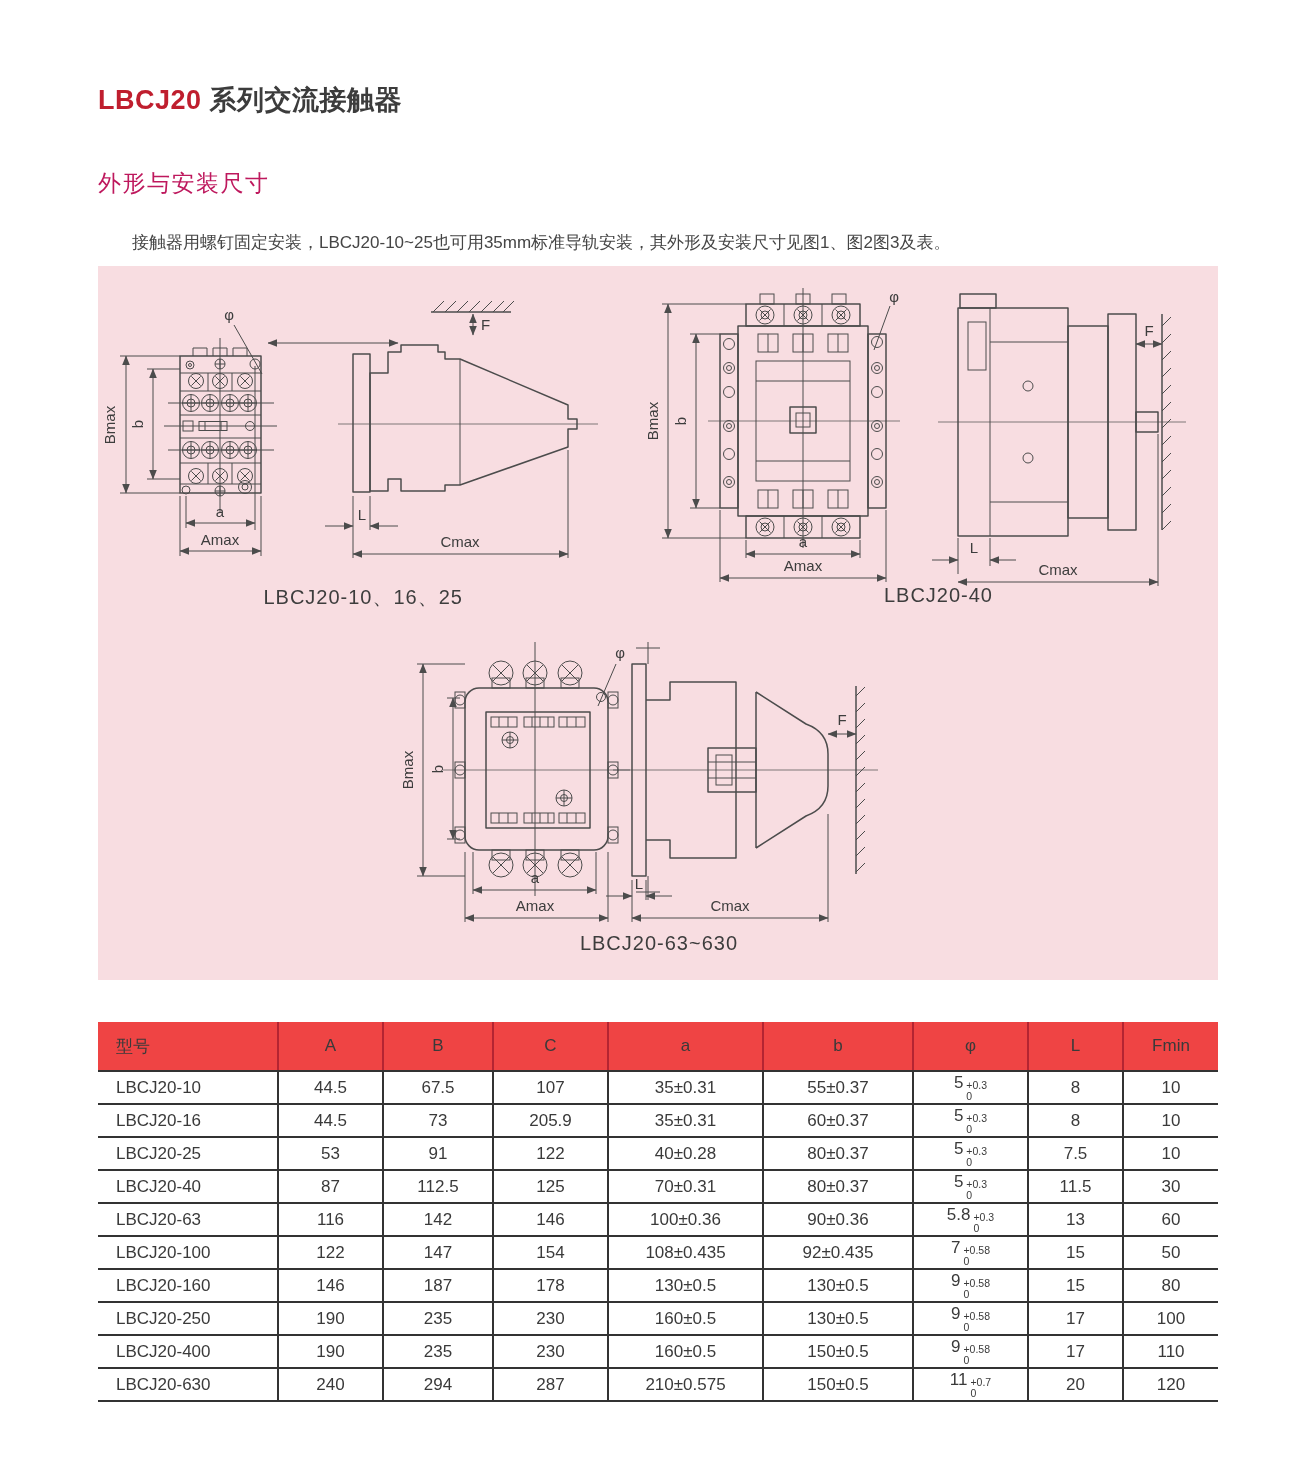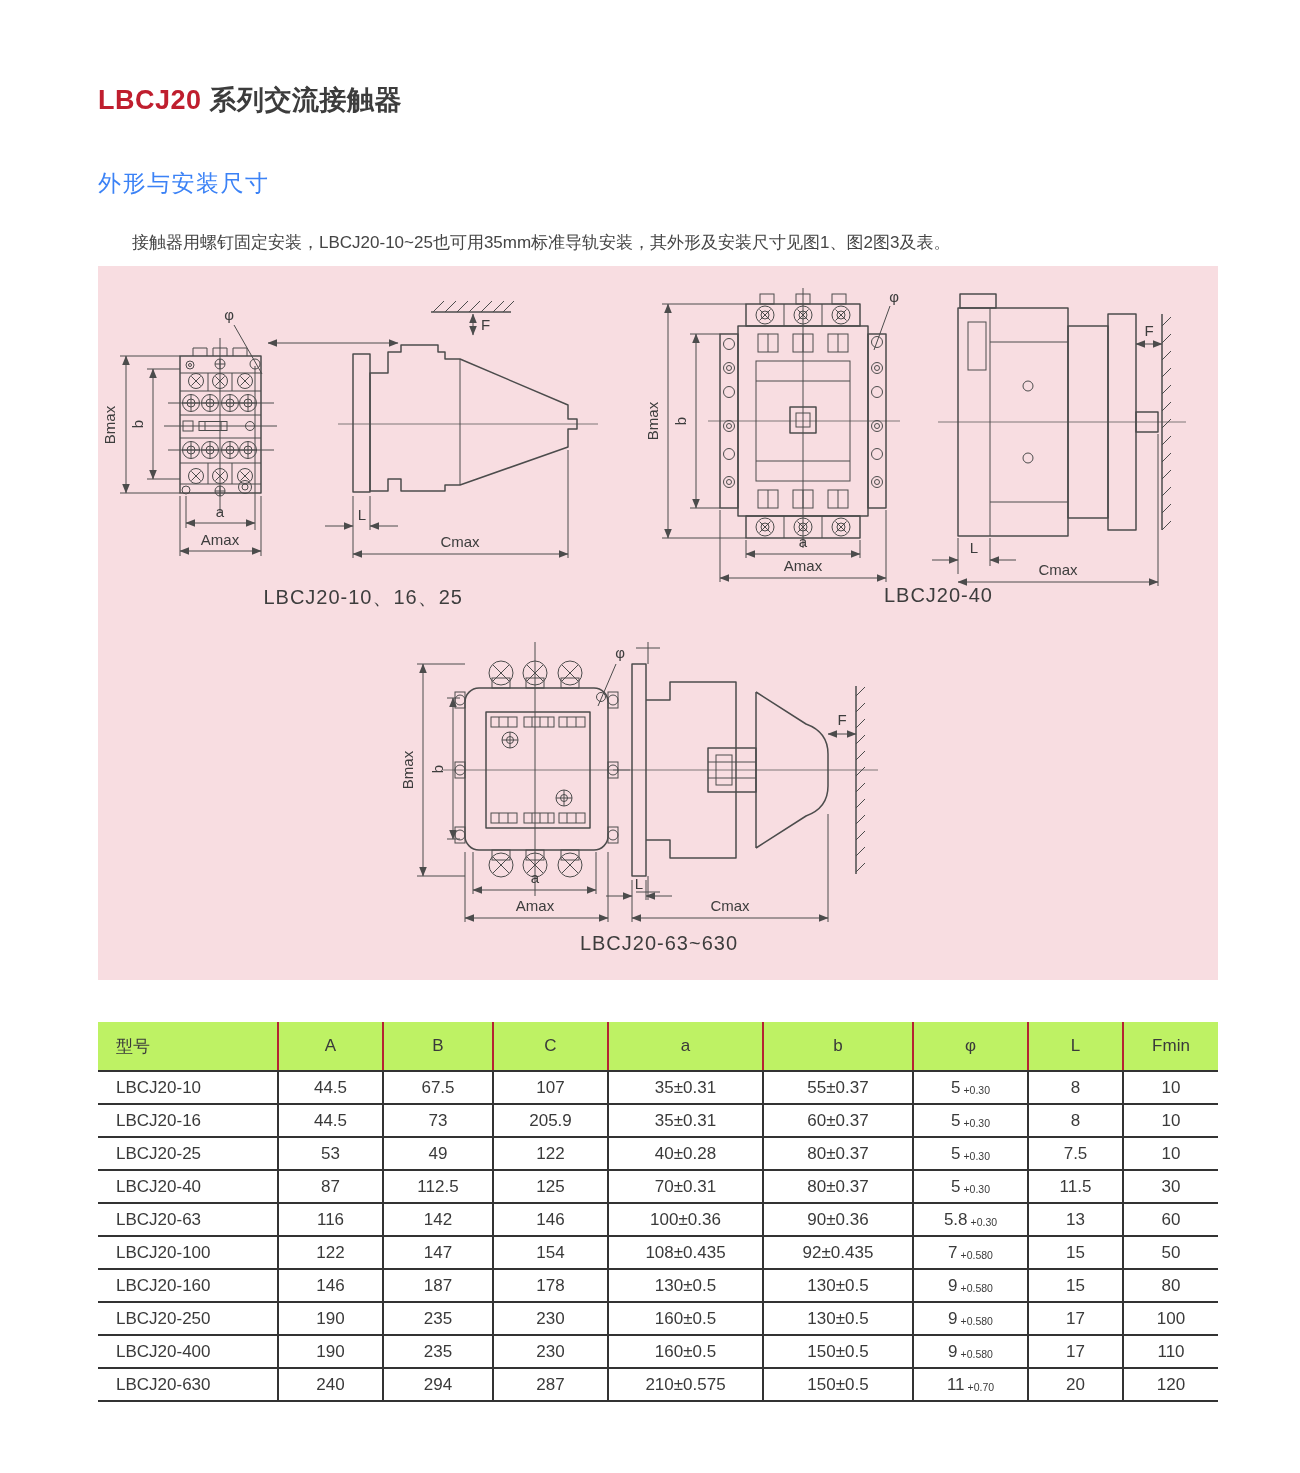--- a/index.html
+++ b/index.html
@@ -2,42 +2,42 @@
 <html><head>
 <meta charset="utf-8">
 <style>
   html,body{margin:0;padding:0;background:#fff;}
   .page{position:relative;width:1300px;height:1473px;background:#ffffff;
         font-family:"Liberation Sans","DejaVu Sans",sans-serif;overflow:hidden;margin-left:8px;}
   .page-title{position:absolute;left:90px;top:82px;margin:0;font-size:27px;font-weight:bold;
         color:#3c3c3c;letter-spacing:.5px;}
   .page-title .brand{color:#bf1e2e;margin-right:8px;}
   .section-heading{position:absolute;left:90px;top:168px;margin:0;font-size:23px;font-weight:normal;
-        color:#3b82f6;letter-spacing:1.5px;}
+        color:#be185d;letter-spacing:1.5px;}
   .intro{position:absolute;left:90px;top:231px;width:1110px;margin:0;font-size:17px;color:#454545;
         text-indent:34px;line-height:1.4;}
   .panel{position:absolute;left:90px;top:266px;width:1120px;height:714px;background:#f8dde1;}
   .fig{position:absolute;}
   .fig-caption{position:absolute;font-size:20px;color:#3d3d3d;text-align:right;letter-spacing:1px;}
   svg .ol{fill:none;stroke:#4c4c4c;stroke-width:1.5;stroke-linejoin:round;}
   svg .thin{fill:none;stroke:#4c4c4c;stroke-width:1;}
   svg .cl{fill:none;stroke:#4c4c4c;stroke-width:.7;}
   svg .dim{fill:none;stroke:#4c4c4c;stroke-width:1;}
   svg text{fill:#3d3d3d;font-size:15px;font-family:"Liberation Sans","DejaVu Sans",sans-serif;}
   .spec-table{position:absolute;left:90px;top:1022px;}
   table{border-collapse:collapse;table-layout:fixed;width:1120px;}
-  th{height:46px;background:#bef264;font-weight:normal;font-size:17px;color:#3a3a3a;
+  th{height:46px;background:#ef4444;font-weight:normal;font-size:17px;color:#3a3a3a;
      border-right:2px solid #b42432;border-bottom:2px solid #333;}
   th:last-child{border-right:none;}
   th.model-h{text-align:left;padding-left:18px;}
   td{height:31px;font-size:17px;color:#3a3a3a;text-align:center;padding:0;
      border-right:2px solid #333;border-bottom:2px solid #333;}
   td:last-child{border-right:none;}
   td.model-cell{text-align:left;padding-left:18px;}
-  .tol{display:inline-flex;flex-direction:row;font-size:10.5px;line-height:1.05;
+  .tol{display:inline-flex;flex-direction:column;font-size:10.5px;line-height:1.05;
        margin-left:3px;vertical-align:-1px;text-align:left;}
 </style>
 </head>
 <body>
 
 <div class="page">
 
   <h1 class="page-title"><span class="brand">LBCJ20</span><span>系列交流接触器</span></h1>
 
   <h2 class="section-heading">外形与安装尺寸</h2>
@@ -381,21 +381,21 @@
             <td><span>5</span><span class="tol">
                 <span>+0.3</span>
                 <span>0</span>
               </span></td>
             <td>8</td>
             <td>10</td>
           </tr>
           <tr>
             <td class="model-cell">LBCJ20-25</td>
             <td>53</td>
-            <td>49</td>
+            <td>91</td>
             <td>122</td>
             <td>40±0.28</td>
             <td>80±0.37</td>
             <td><span>5</span><span class="tol">
                 <span>+0.3</span>
                 <span>0</span>
               </span></td>
             <td>7.5</td>
             <td>10</td>
           </tr>

